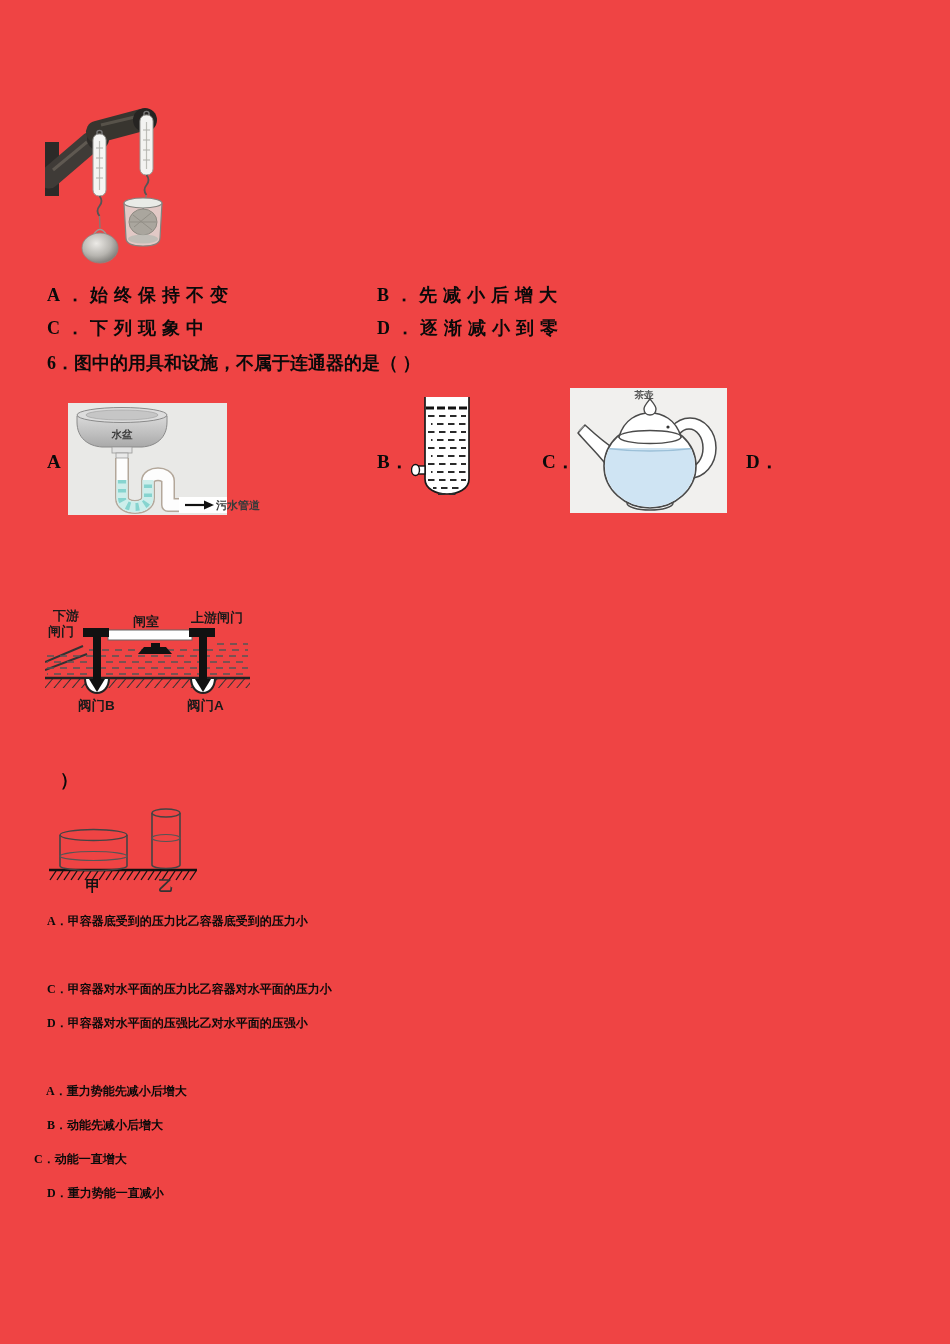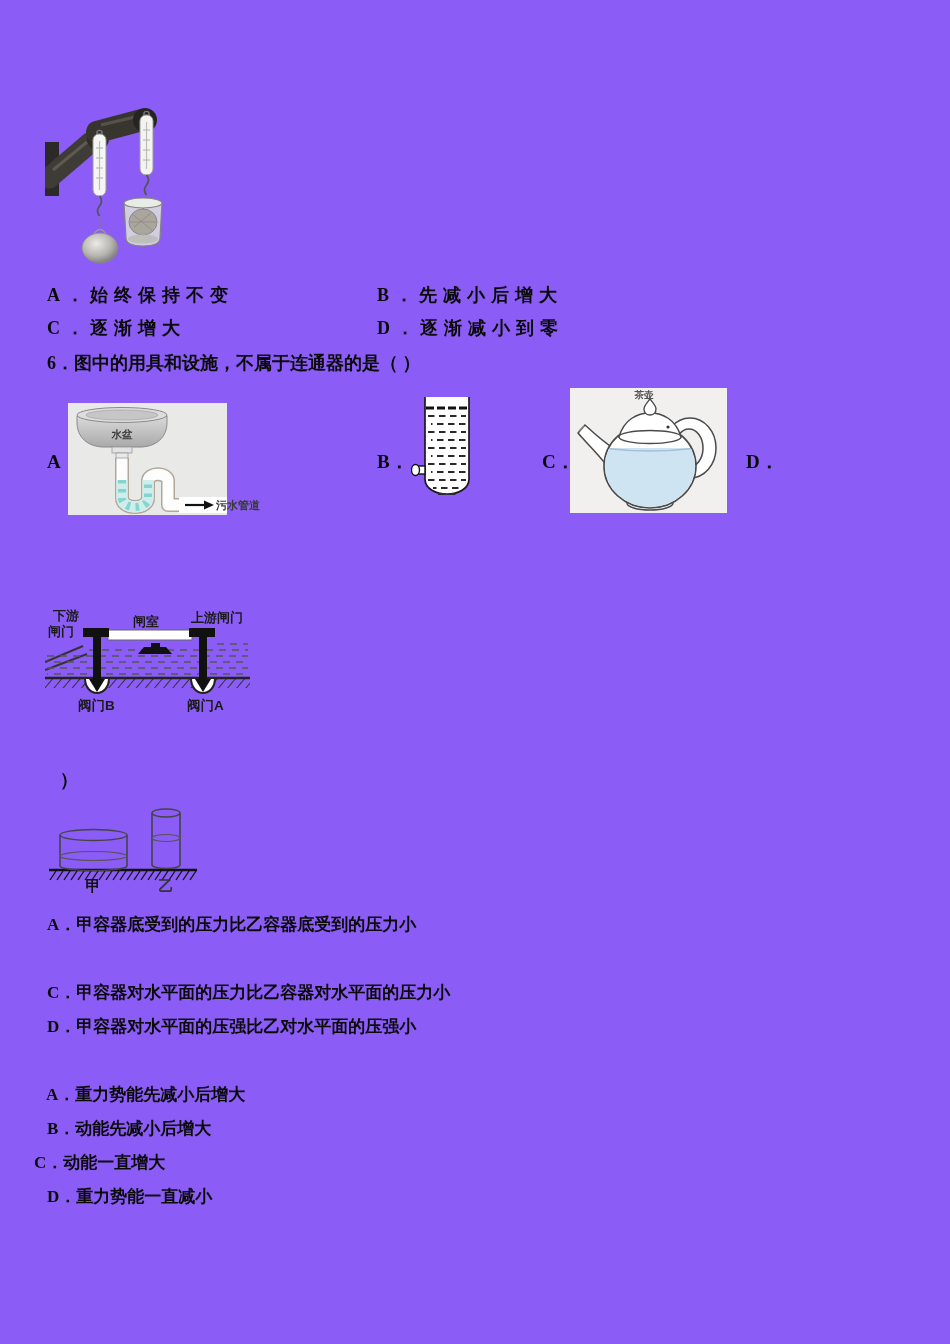--- a/index.html
+++ b/index.html
@@ -1,21 +1,21 @@
 <!DOCTYPE html>
 <html><head>
 <meta charset="utf-8">
 <style>
   html,body{margin:0;padding:0;background:#888;}
-  #page{position:relative;width:950px;height:1344px;background:#8b5cf6;overflow:hidden;
+  #page{position:relative;width:950px;height:1344px;background:#ef4444;overflow:hidden;
         font-family:"Liberation Serif",serif;color:#0a0a0a;}
   .txt{position:absolute;font-weight:bold;font-size:18px;line-height:1.28;white-space:nowrap;}
   .q4opt{letter-spacing:6px;}
   .stem-long{font-size:17.5px;letter-spacing:-0.2px;}
-  .opt-sm{font-size:17px;}
+  .opt-sm{font-size:12px;}
   .fig{position:absolute;}
   .figletter{position:absolute;font-weight:bold;font-size:19px;white-space:nowrap;}
   svg text{font-weight:bold;}
   .svglabel{font-family:"Liberation Sans",sans-serif;}
 </style>
 </head>
 <body>
 
 <div id="page">
 
@@ -68,21 +68,21 @@
       <line x1="88" y1="109" x2="107" y2="124" stroke="#938f87" stroke-width="1"></line>
       <line x1="89" y1="121" x2="106" y2="107" stroke="#938f87" stroke-width="1"></line>
       <line x1="85" y1="116" x2="111" y2="116" stroke="#938f87" stroke-width="1"></line>
       <ellipse cx="98" cy="133" rx="15" ry="4.5" fill="#b9bcb4" opacity="0.8"></ellipse>
       <ellipse cx="98" cy="97" rx="19" ry="5" fill="#e9ebe7" stroke="#83837f" stroke-width="1.2"></ellipse>
     </svg>
   </div>
 
   <div class="txt q4opt" style="left:47px;top:284px"><span>A．</span><span>始终保持不变</span></div>
   <div class="txt q4opt" style="left:377px;top:284px"><span>B．</span><span>先减小后增大</span></div>
-  <div class="txt q4opt" style="left:47px;top:317px"><span>C．</span><span>逐渐增大</span></div>
+  <div class="txt q4opt" style="left:47px;top:317px"><span>C．</span><span>下列现象中</span></div>
   <div class="txt q4opt" style="left:377px;top:317px"><span>D．</span><span>逐渐减小到零</span></div>
 
   <div class="txt" style="left:47px;top:352px">6．图中的用具和设施，不属于连通器的是（ ）</div>
 
   <div class="figletter" style="left:47px;top:449px">A．</div>
 
   <div class="fig" style="left:68px;top:402px">
     <svg width="196" height="114" viewBox="0 0 196 114">
       <defs>
         <linearGradient id="gbasin" x1="0" y1="0" x2="0" y2="1">

